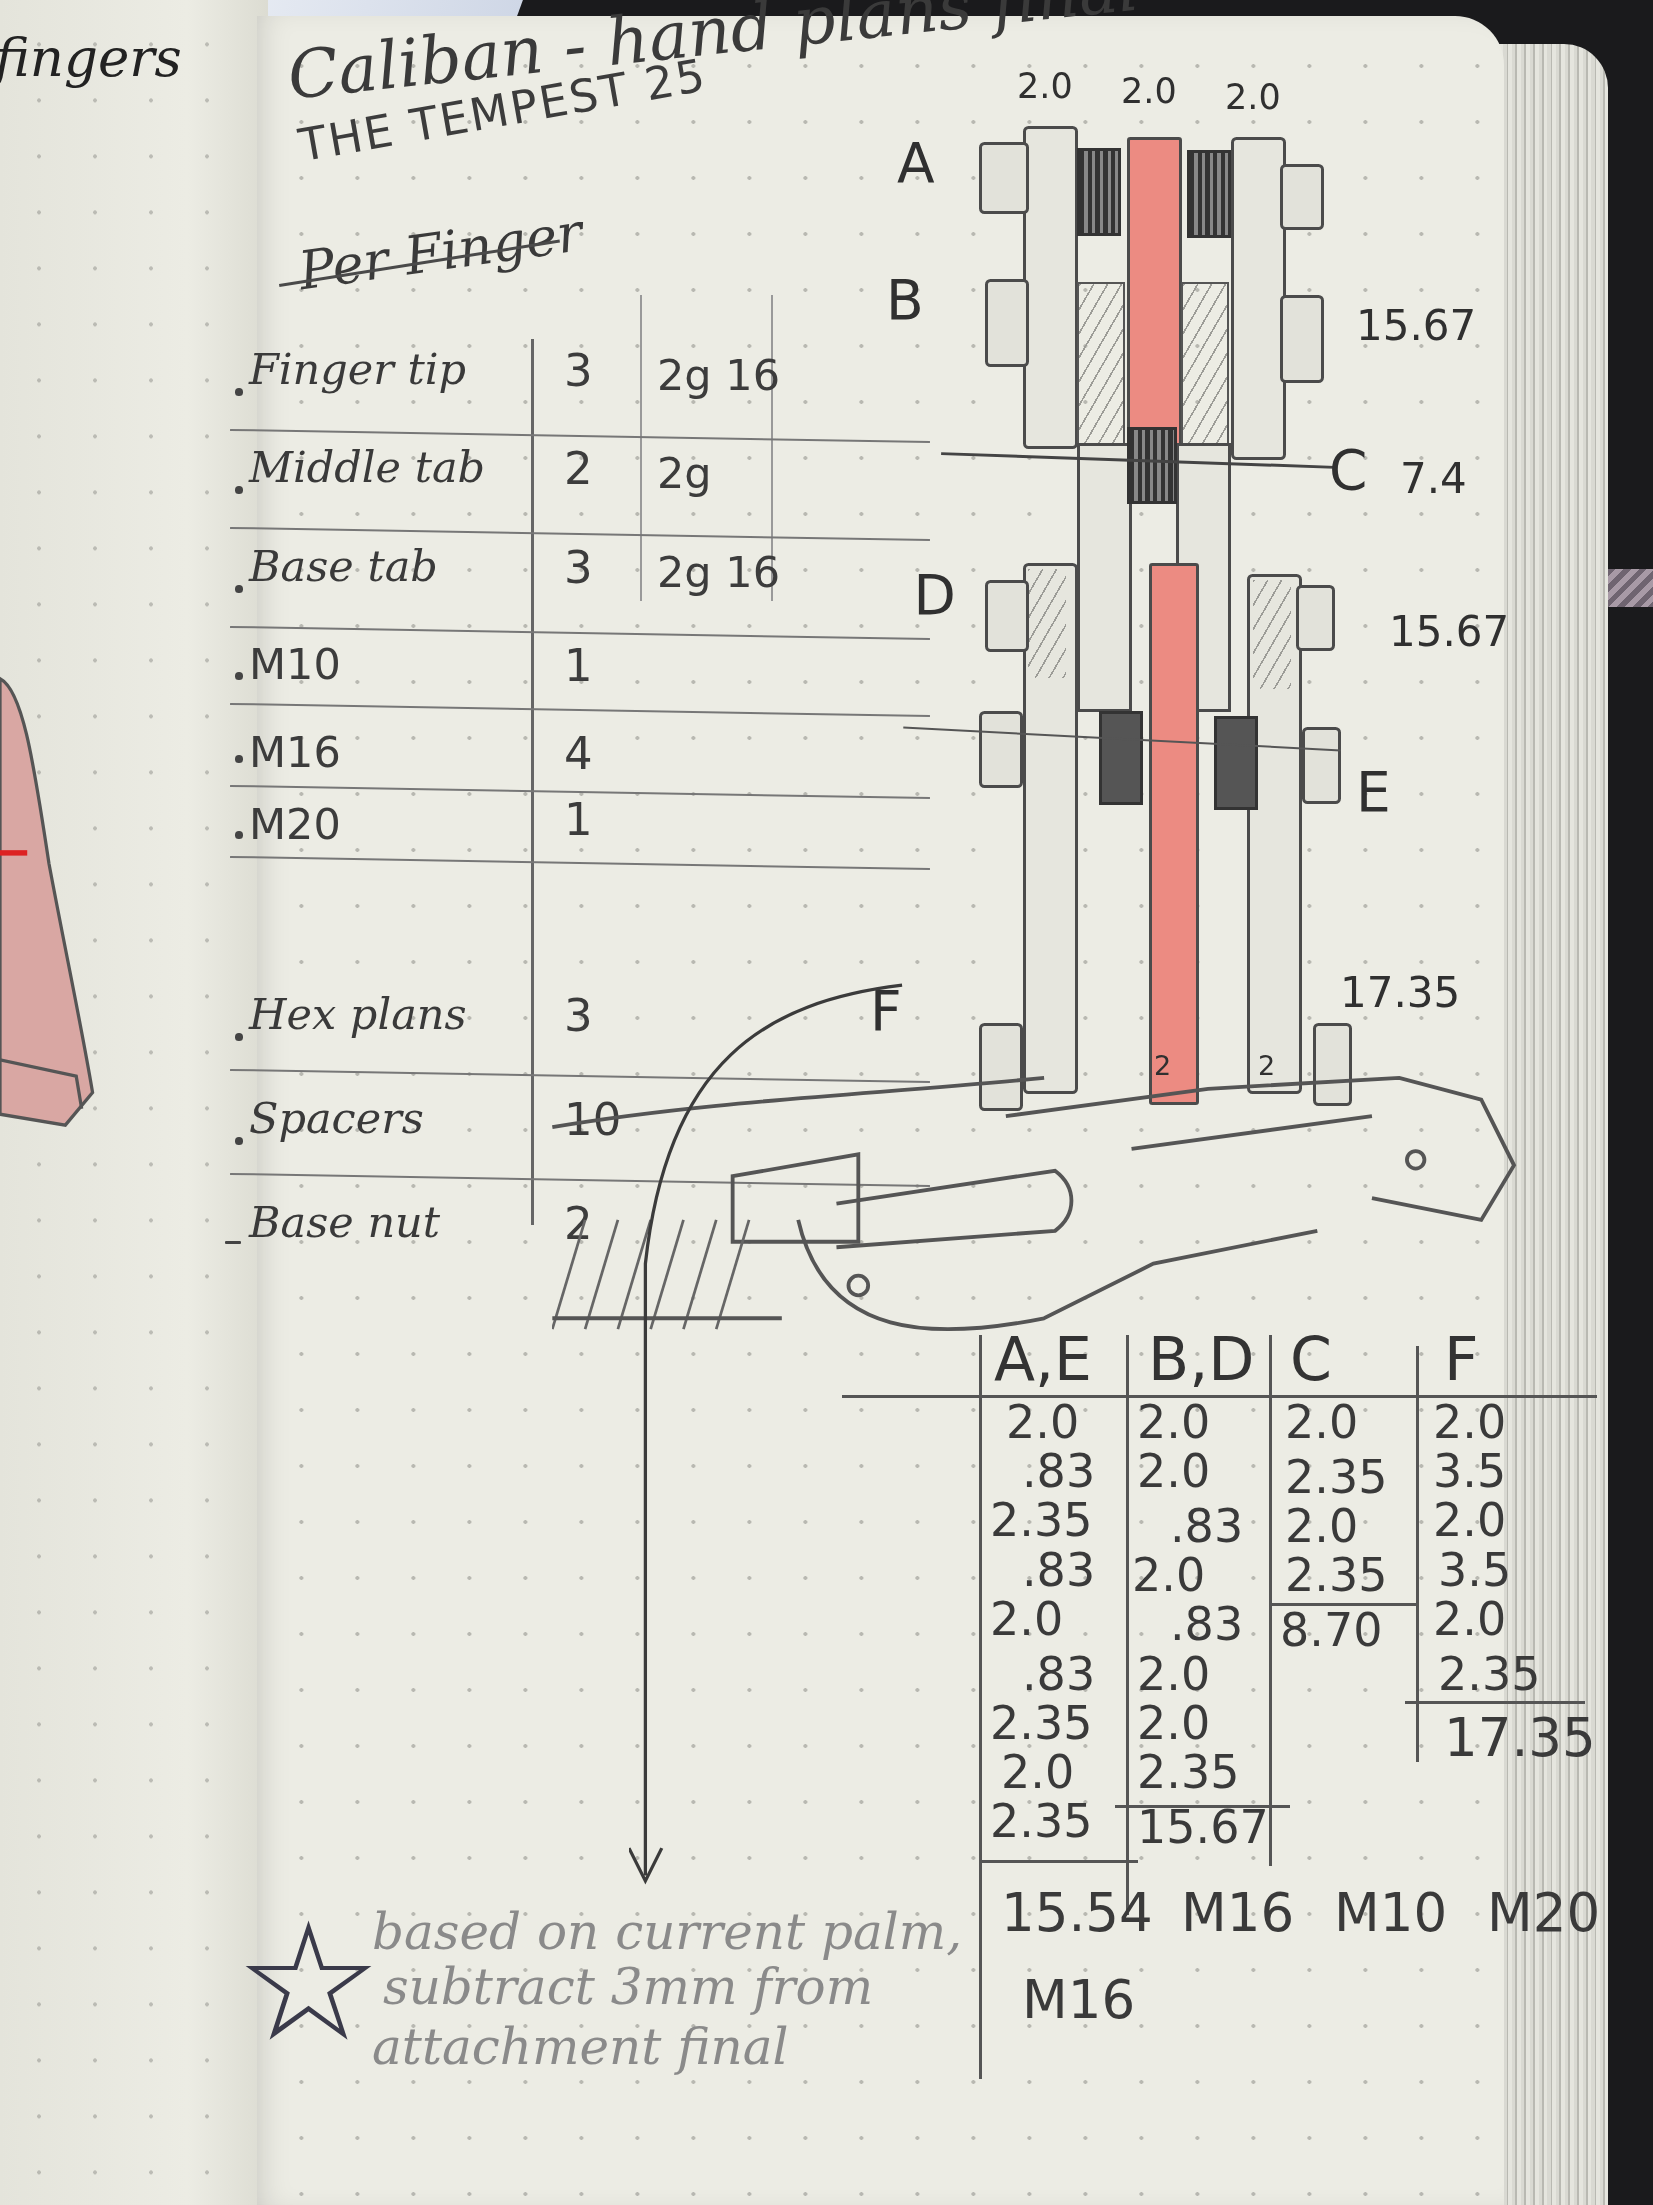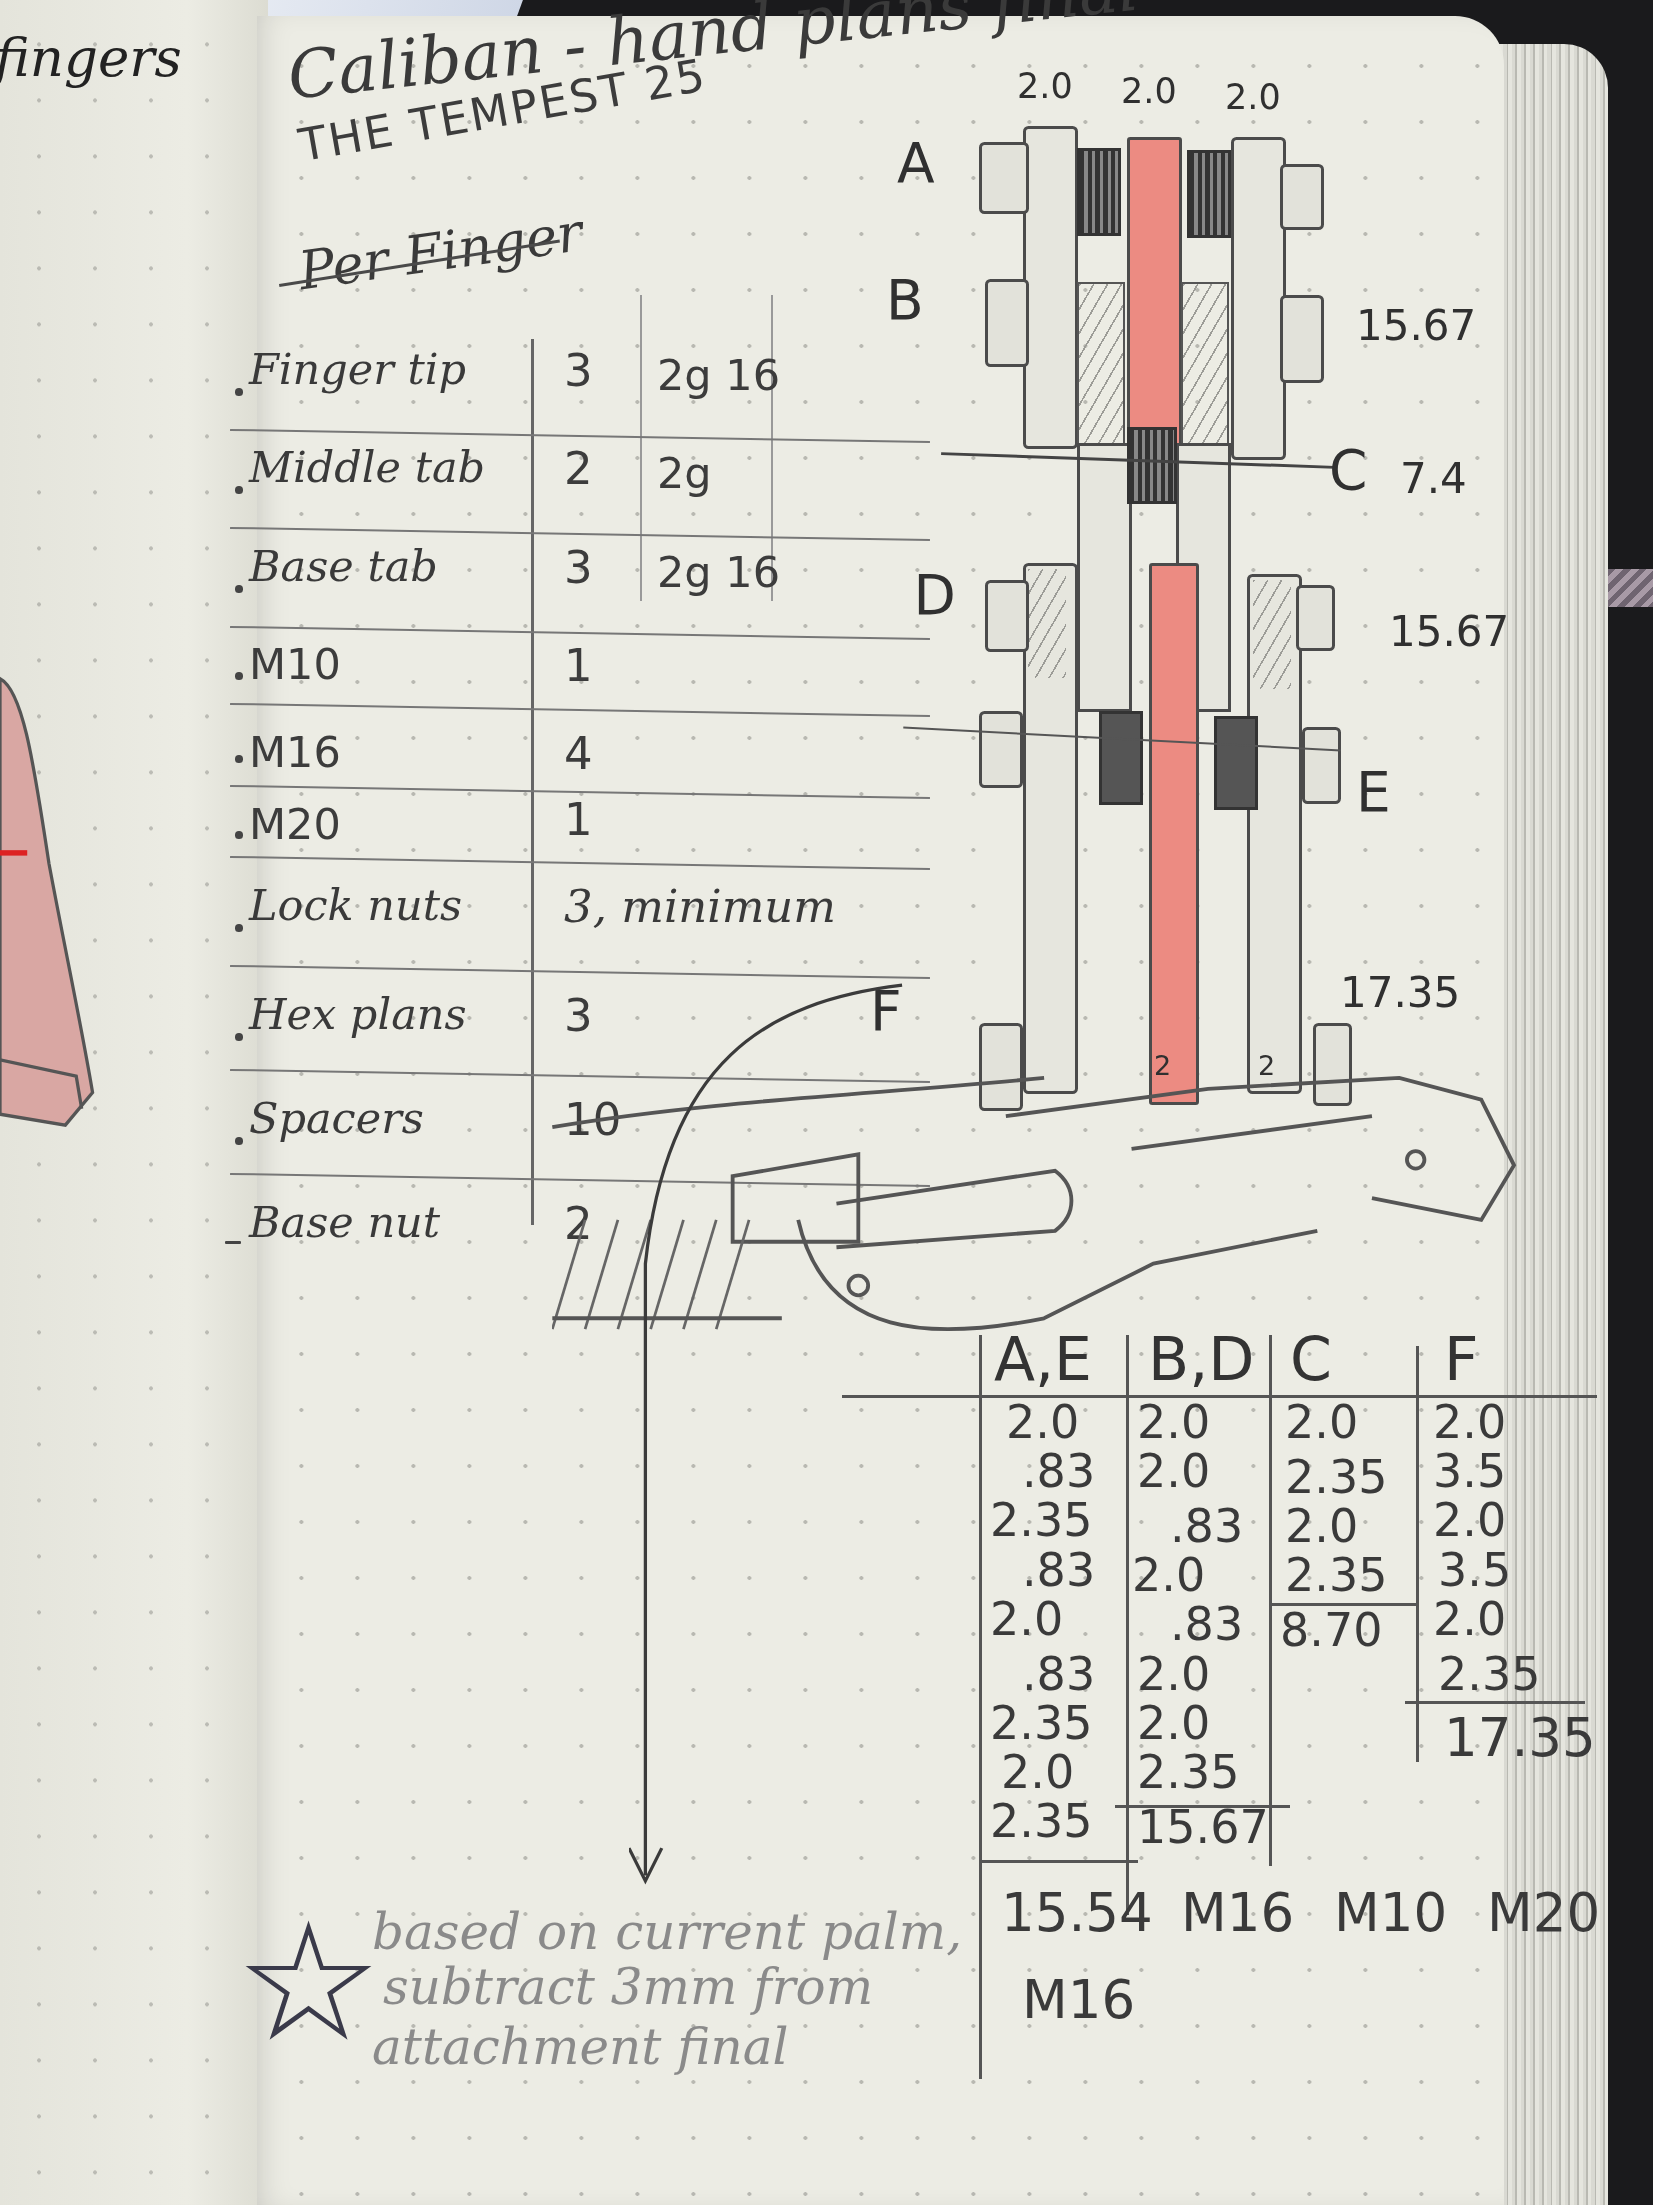--- a/index.html
+++ b/index.html
@@ -123,26 +123,20 @@
   <div class="row" style="top:383px;height:82px;">
     <span class="bullet" style="top:44px;"></span>
     <span class="name print">M16</span>
     <span class="qty print">4</span>
     <span class="rule"></span>
   </div>
   <div class="row" style="top:465px;height:71px;">
     <span class="bullet" style="top:38px;"></span>
     <span class="name print" style="top:5.5px;">M20</span>
     <span class="qty print" style="top:0px;">1</span>
-    <span class="rule"></span>
-  </div>
-  <div class="row" style="top:536px;height:109px;">
-    <span class="bullet"></span>
-    <span class="name hand">Lock nuts</span>
-    <span class="qty hand">3, minimum</span>
     <span class="rule"></span>
   </div>
   <div class="row" style="top:645px;height:104px;">
     <span class="bullet"></span>
     <span class="name hand">Hex plans</span>
     <span class="qty print">3</span>
     <span class="rule"></span>
   </div>
   <div class="row" style="top:749px;height:104px;">
     <span class="bullet"></span>

